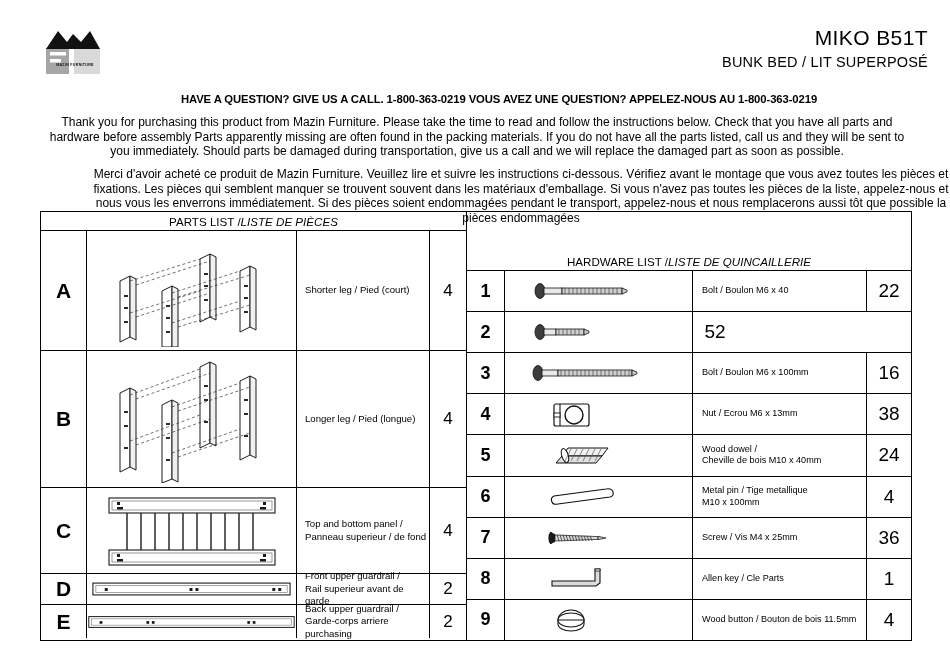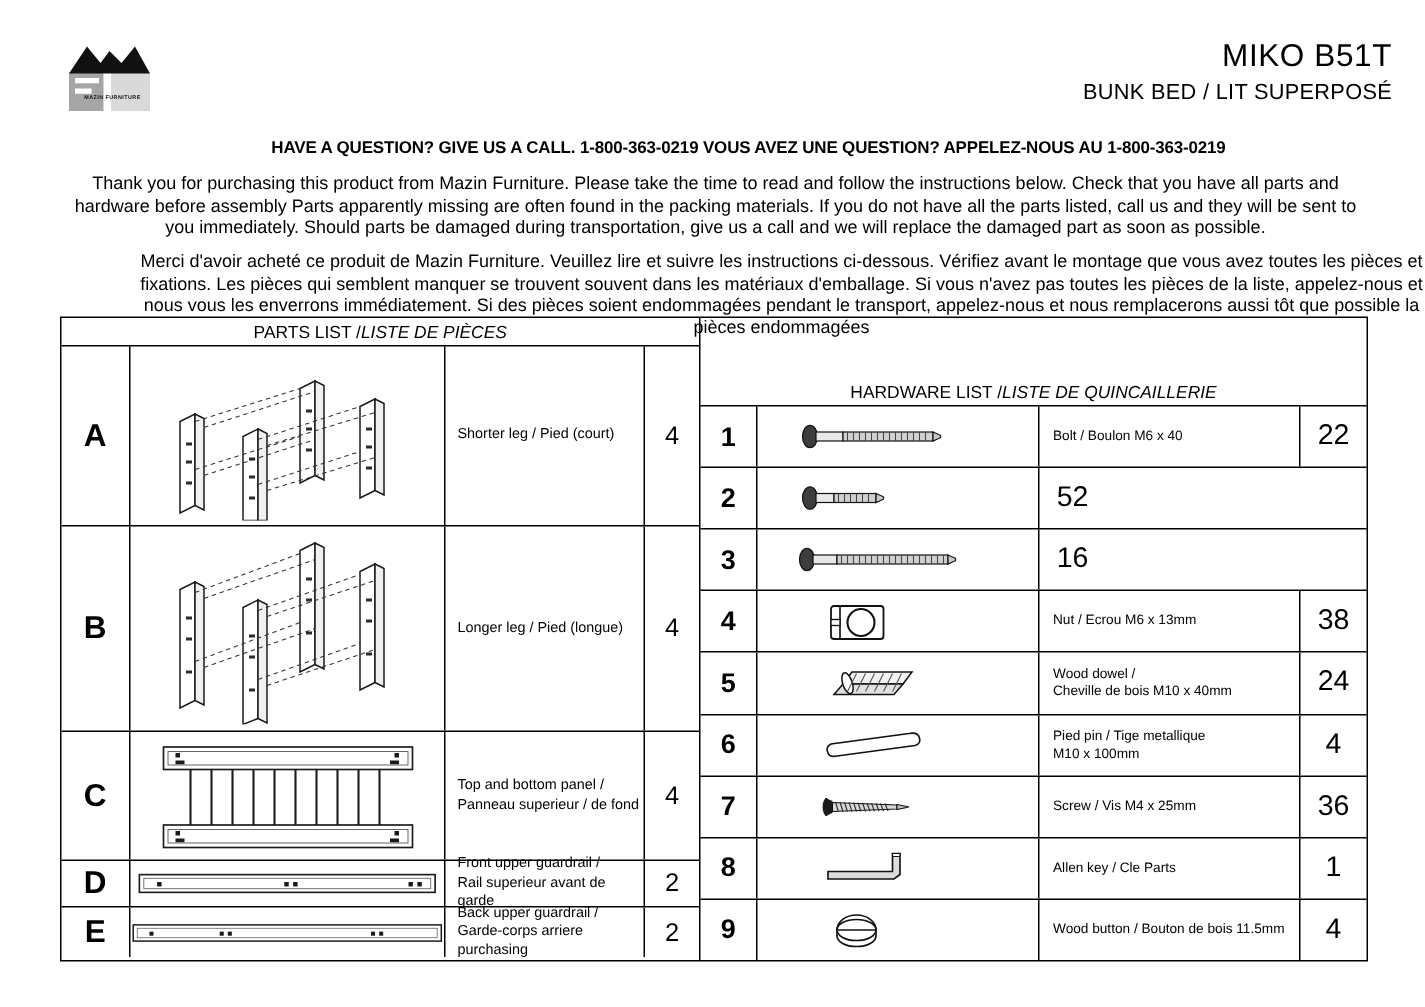--- a/index.html
+++ b/index.html
@@ -471,20 +471,21 @@
               <line x1="85" y1="8" x2="85" y2="14"></line>
                 <line x1="89" y1="8" x2="89" y2="14"></line>
               <line x1="93" y1="8" x2="93" y2="14"></line>
                 <line x1="97" y1="8" x2="97" y2="14"></line>
               <line x1="101" y1="8" x2="101" y2="14"></line>
                 <line x1="105" y1="8" x2="105" y2="14"></line>
             </g>
             <path d="M108 8 L113 10.2 L113 11.8 L108 14 Z" fill="#c8c8c8" stroke="#111" stroke-width="0.8"></path>
           </svg>
         </div>
+        <div class="h-desc nowrap-part">Bolt / Boulon   M6 x 100mm</div>
         <div class="h-qty">16</div>
       </div>
 
       <div class="hrow">
         <div class="h-num">4</div>
         <div class="h-img">
           <svg width="150" height="30" viewBox="0 0 150 30">
             <rect x="30" y="5" width="35" height="22" rx="2" fill="#ffffff" stroke="#111" stroke-width="1.2"></rect>
             <circle cx="50" cy="16" r="9" fill="#ffffff" stroke="#111" stroke-width="1.4"></circle>
             <line x1="36" y1="5" x2="36" y2="27" stroke="#111" stroke-width="1.1"></line>
@@ -517,21 +518,21 @@
         <div class="h-qty">24</div>
       </div>
 
       <div class="hrow">
         <div class="h-num">6</div>
         <div class="h-img">
           <svg width="150" height="26" viewBox="0 0 150 26">
             <path d="M28 18 Q26 14 30 12 L82 5 Q88 4 89 8 Q90 12 86 13 L34 20 Q29 21 28 18 Z" fill="#ffffff" stroke="#111" stroke-width="1.1"></path>
           </svg>
         </div>
-        <div class="h-desc nowrap-part">Pied pin / Tige metallique
+        <div class="h-desc nowrap-part">Metal pin / Tige metallique
 M10 x 100mm</div>
         <div class="h-qty">4</div>
       </div>
 
       <div class="hrow">
         <div class="h-num">7</div>
         <div class="h-img">
           <svg width="150" height="22" viewBox="0 0 150 22">
             <path d="M26 5 L31 7 L31 15 L26 17 Z" fill="#1a1a1a"></path>
             <ellipse cx="27" cy="11" rx="2.6" ry="6" fill="#1a1a1a"></ellipse>

